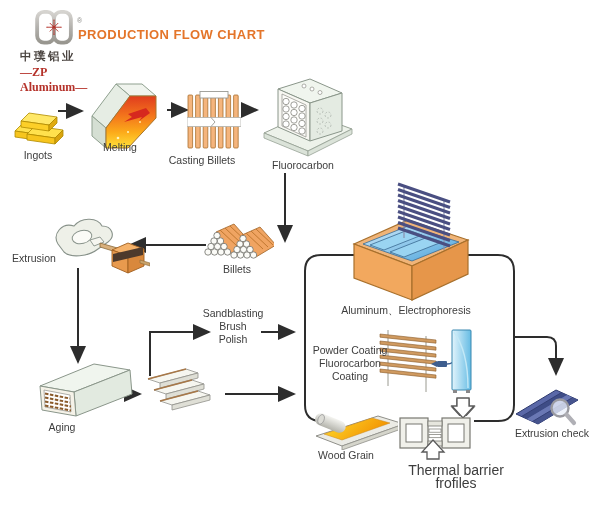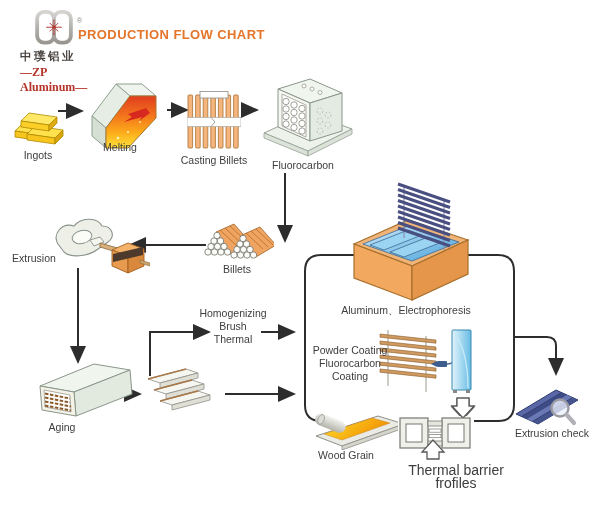--- a/index.html
+++ b/index.html
@@ -356,30 +356,30 @@
   <polygon points="13,41 53,17 58.5,19.5 18.5,43.5" fill="#6a78b4"></polygon>
   <polygon points="18.5,43.5 58.5,19.5 64,22 24,46" fill="#46548e"></polygon>
   <line x1="7.5" y1="38.5" x2="47.5" y2="14.5" stroke="#2e3a6e" stroke-width="0.8"></line>
   <line x1="18.5" y1="43.5" x2="58.5" y2="19.5" stroke="#2e3a6e" stroke-width="0.8"></line>
   <circle cx="46" cy="30" r="8.5" fill="rgba(235,240,250,0.78)" stroke="#9a9aa0" stroke-width="2.4"></circle>
   <line x1="52.5" y1="36.5" x2="60" y2="45" stroke="#b0b0b6" stroke-width="4.2" stroke-linecap="round"></line>
 </svg>
 
 <div class="lbl" style="left:12px;top:149px;width:52px">Ingots</div>
 <div class="lbl" style="left:88px;top:141px;width:64px">Melting</div>
-<div class="lbl" style="left:178px;top:154px;width:72px">Casting Billets</div>
+<div class="lbl" style="left:166px;top:154px;width:72px">Casting Billets</div>
 <div class="lbl" style="left:256px;top:159px;width:94px">Fluorocarbon</div>
 <div class="lbl" style="left:205px;top:263px;width:64px">Billets</div>
 <div class="lbl" style="left:4px;top:252px;width:60px">Extrusion</div>
 <div class="lbl" style="left:38px;top:421px;width:48px">Aging</div>
 
 <div class="lbl" style="left:195px;top:307px;width:76px">
-  <div>Homogenizing</div>
+  <div>Sandblasting</div>
   <div>Brush</div>
-  <div>Thermal</div>
+  <div>Polish</div>
 </div>
 
 <div class="lbl" style="left:336px;top:304px;width:140px">Aluminum、Electrophoresis</div>
 
 <div class="lbl" style="left:302px;top:344px;width:96px">
   <div>Powder Coating</div>
   <div class="small">Fluorocarbon</div>
   <div class="small">Coating</div>
 </div>
 

